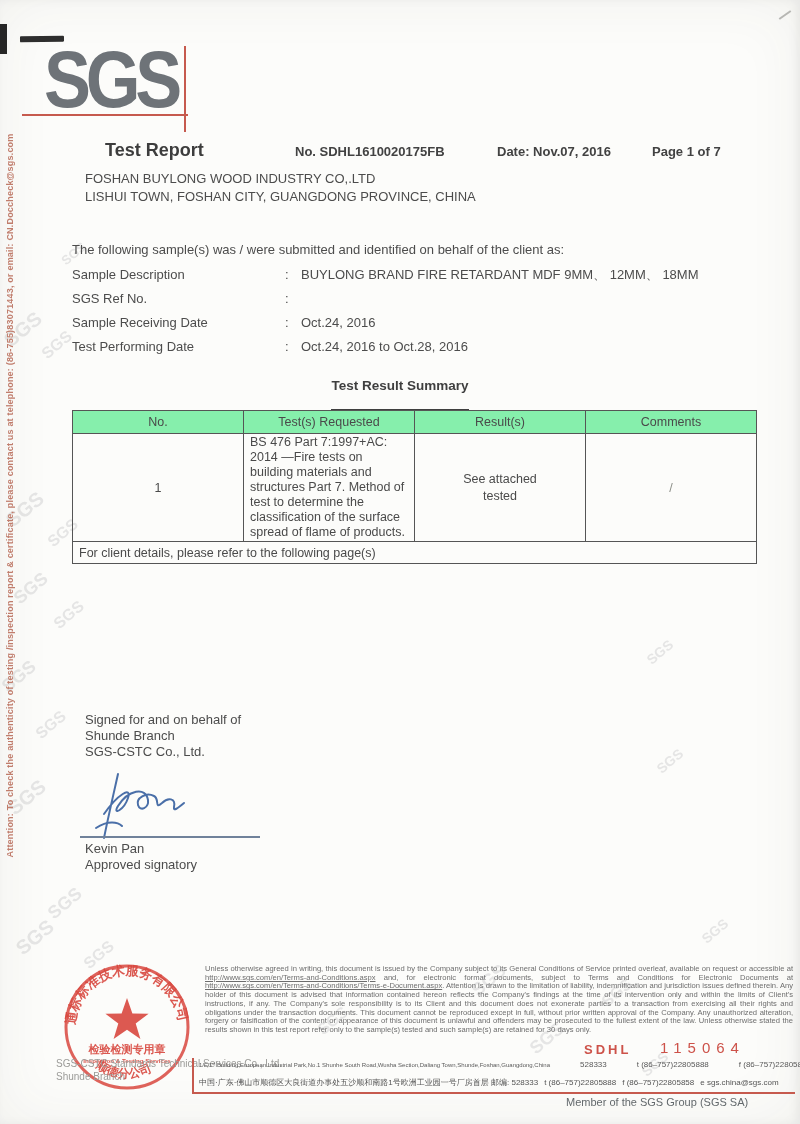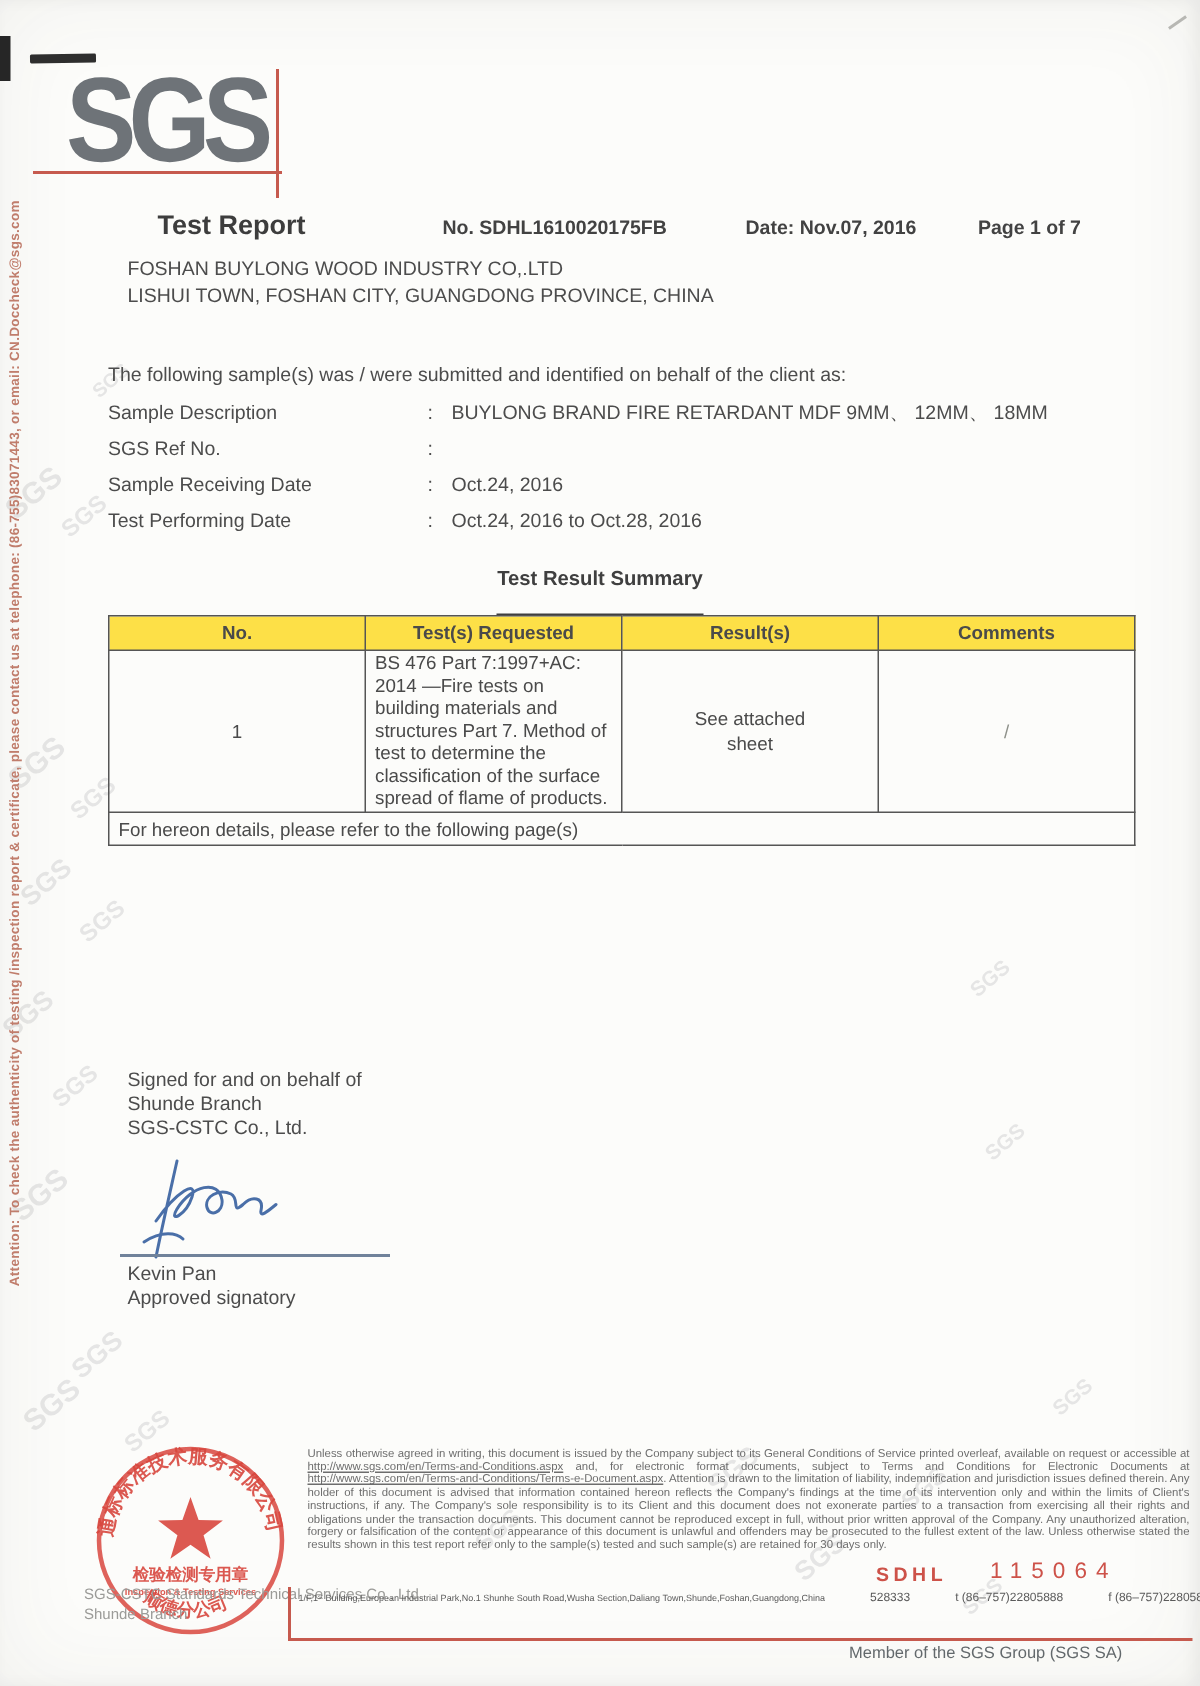--- a/index.html
+++ b/index.html
@@ -29,21 +29,21 @@
   .client{left:85px;top:170px;font-size:13px;line-height:18px;color:#4c4c4c;}
   .intro{left:72px;top:242px;font-size:13px;color:#4c4c4c;}
   
   .details{left:72px;top:268px;width:660px;font-size:13px;color:#4c4c4c;}
   .drow{display:grid;grid-template-columns:213px 16px auto;margin-bottom:10px;line-height:14px;}
   
   .summary-title{left:0;top:378px;width:800px;text-align:center;font-size:13.5px;font-weight:bold;color:#3f3f3f;}
   .summary-title span{border-bottom:1.5px solid #3f3f3f;padding-bottom:16px;}
   table.result{position:absolute;left:72px;top:410px;width:685px;border-collapse:collapse;font-size:12.5px;color:#4a4a4a;table-layout:fixed;}
   table.result th, table.result td{border:1.2px solid #555;padding:1px 6px;}
-  table.result th{background:#fde047;font-weight:bold;height:20px;}
+  table.result th{background:#86efac;font-weight:normal;height:20px;}
   td.c-no{width:43px;text-align:center;}
   td.c-test{width:362px;line-height:15px;padding:2px 8px;}
   td.c-result{width:132px;text-align:center;line-height:17px;}
   td.c-comments{width:147px;text-align:center;color:#8d9089;}
   td.t-footer{height:19px;padding-left:8px;}
   
   .signed{left:85px;top:712px;font-size:13px;line-height:16px;color:#4c4c4c;}
   .sig-svg{left:88px;top:770px;}
   .sig-line{left:80px;top:836px;width:180px;height:1.5px;background:#70829a;}
   .sig-name{left:85px;top:841px;font-size:13px;color:#4c4c4c;}
@@ -155,26 +155,26 @@
       <th>No.</th>
       <th>Test(s) Requested</th>
       <th>Result(s)</th>
       <th>Comments</th>
     </tr>
     <tr>
       <td class="c-no">1</td>
       <td class="c-test">BS 476 Part 7:1997+AC: 2014 —Fire tests on building materials and structures Part 7. Method of test to determine the classification of the surface spread of flame of products.</td>
       <td class="c-result">
         <div>See attached</div>
-        <div>sheet</div>
+        <div>tested</div>
       </td>
       <td class="c-comments">/</td>
     </tr>
     <tr>
-      <td class="t-footer" colspan="4">For hereon details, please refer to the following page(s)</td>
+      <td class="t-footer" colspan="4">For client details, please refer to the following page(s)</td>
     </tr>
   </tbody>
     </table>
 
   <div class="abs signed">
     <div>Signed for and on behalf of</div>
     <div>Shunde Branch</div>
     <div>SGS-CSTC Co., Ltd.</div>
   </div>
 
@@ -213,15 +213,18 @@
   <div class="abs legal"><span>Unless otherwise agreed in writing, this document is issued by the Company subject to its General Conditions of Service printed overleaf, available on request or accessible at </span><span class="legal-link">http://www.sgs.com/en/Terms-and-Conditions.aspx</span><span> and, for electronic format documents, subject to Terms and Conditions for Electronic Documents at </span><span class="legal-link">http://www.sgs.com/en/Terms-and-Conditions/Terms-e-Document.aspx</span><span>. Attention is drawn to the limitation of liability, indemnification and jurisdiction issues defined therein. Any holder of this document is advised that information contained hereon reflects the Company's findings at the time of its intervention only and within the limits of Client's instructions, if any. The Company's sole responsibility is to its Client and this document does not exonerate parties to a transaction from exercising all their rights and obligations under the transaction documents. This document cannot be reproduced except in full, without prior written approval of the Company. Any unauthorized alteration, forgery or falsification of the content or appearance of this document is unlawful and offenders may be prosecuted to the fullest extent of the law. Unless otherwise stated the results shown in this test report refer only to the sample(s) tested and such sample(s) are retained for 30 days only.</span></div>
   <div class="abs code-left">SDHL</div>
   <div class="abs code-right">115064</div>
 
   <div class="abs f-vline"></div>
   <div class="abs f-hline"></div>
 
   <div class="abs f-row1">
     <span>1/F,1ˢᵗ Building,European Industrial Park,No.1 Shunhe South Road,Wusha Section,Daliang Town,Shunde,Foshan,Guangdong,China</span><span class="big">528333</span><span class="big">t (86–757)22805888</span><span class="big">f (86–757)22805858</span><span class="big">www.sgsgroup.com.cn</span>
   </div>
+  <div class="abs f-row2">
+    <span>中国·广东·佛山市顺德区大良街道办事处五沙顺和南路1号欧洲工业园一号厂房首层 邮编: 528333</span><span>t (86–757)22805888</span><span>f (86–757)22805858</span><span>e  sgs.china@sgs.com</span>
+  </div>
 
   <div class="abs member">Member of the SGS Group (SGS SA)</div>
 </div>
 
 </body></html>

